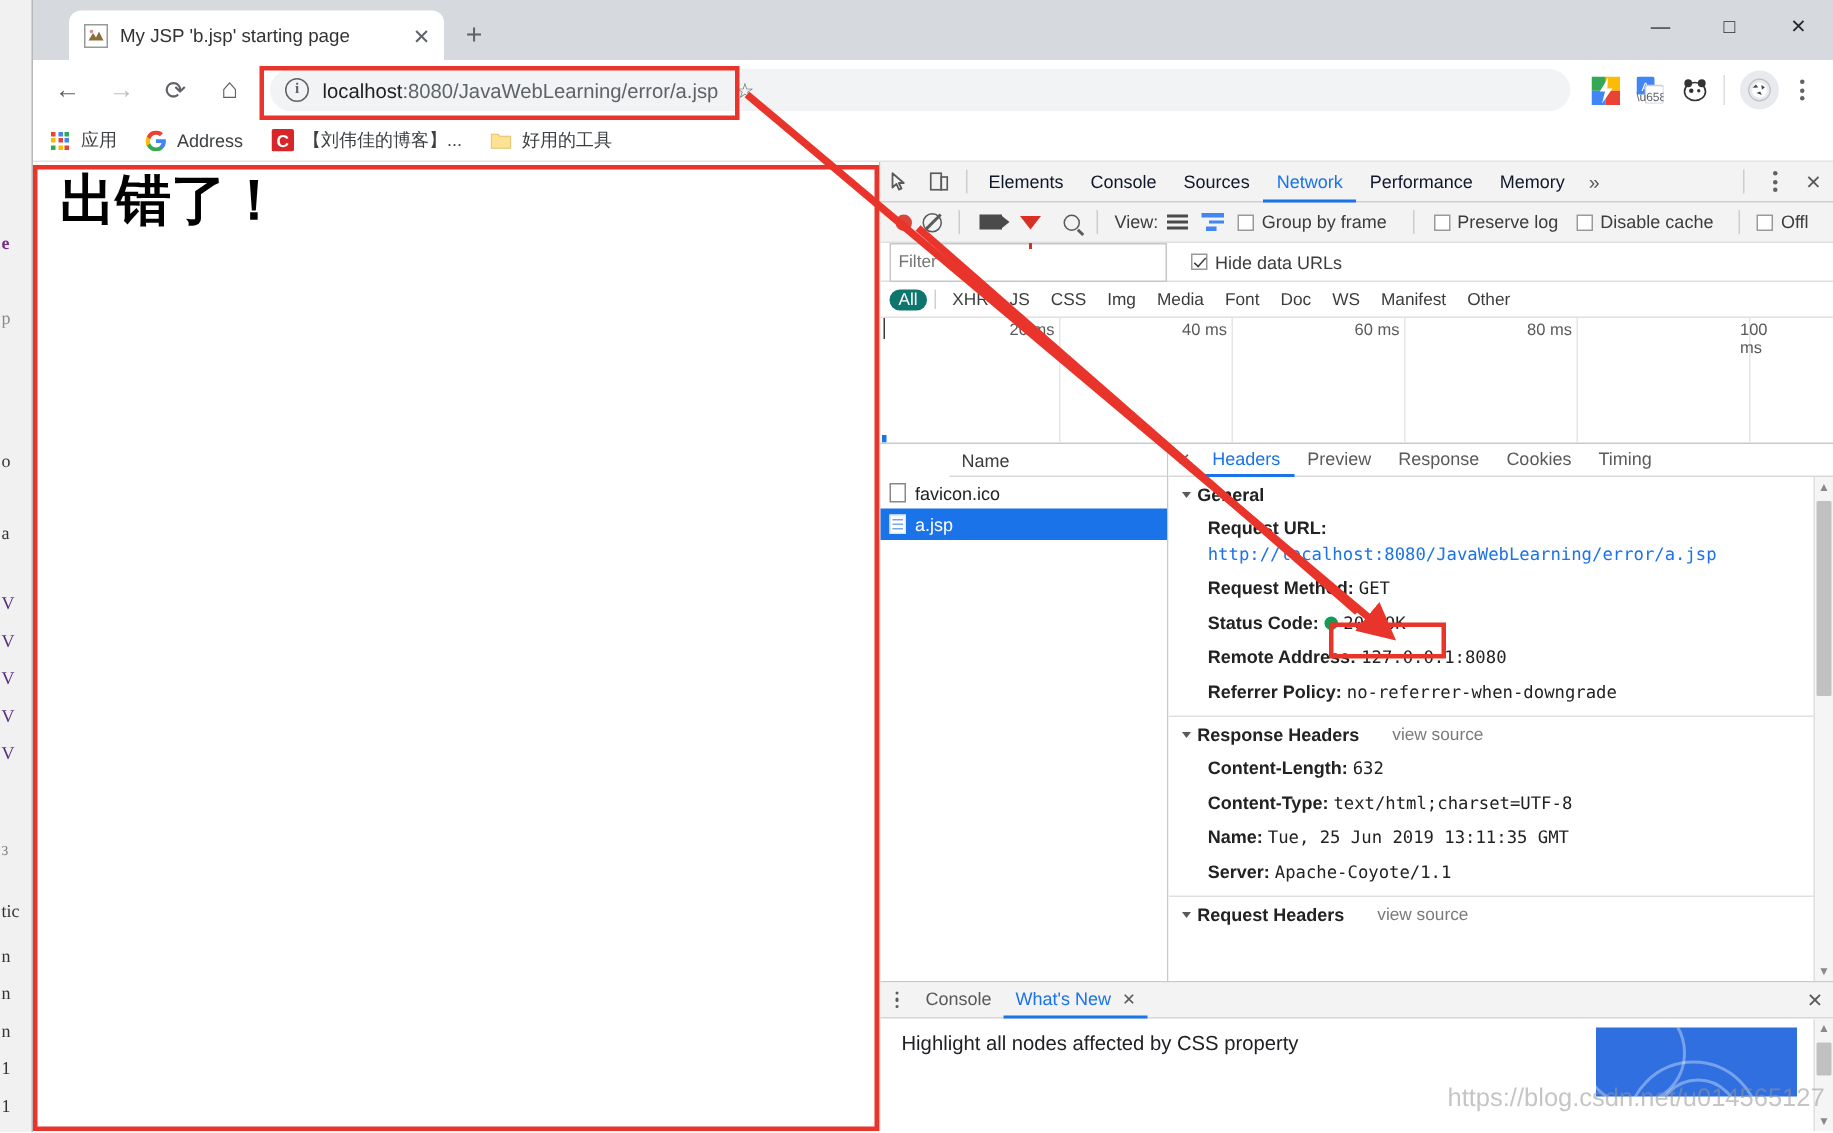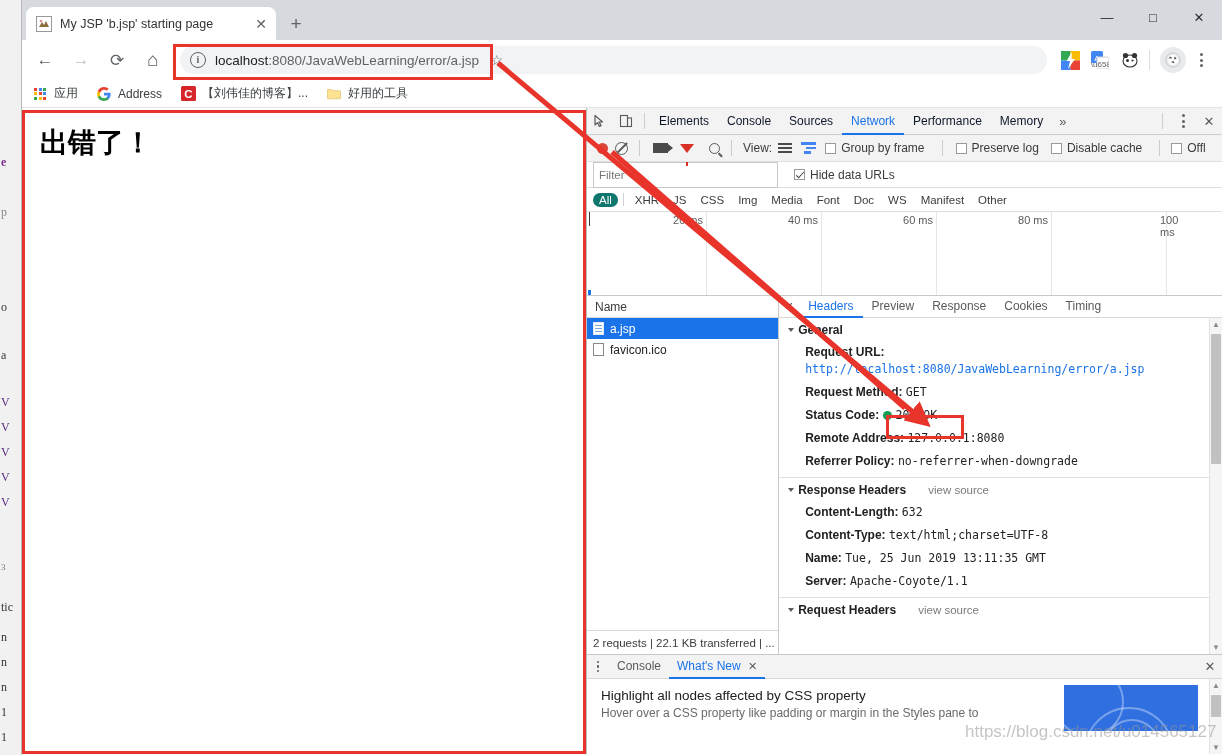--- a/index.html
+++ b/index.html
@@ -36,21 +36,21 @@
     background: #ffffff;
   }
 
   
   .tabstrip {
     position: relative; height: 40px; background: #d6dade;
     border-bottom: 0; display: flex; align-items: flex-end;
   }
   .tab {
     position: relative;
-    margin-left: 4px; height: 33px; width: 250px;
+    margin-left: 24px; height: 33px; width: 250px;
     background: #ffffff; border-radius: 8px 8px 0 0;
     display: flex; align-items: center; padding: 0 6px 0 10px;
     font-size: 12.5px; color: #3c4043;
   }
   .tab-favicon {
     width: 16px; height: 16px; flex: 0 0 16px; margin-right: 8px;
     border: 1px solid #999; background: #fff;
     display: flex; align-items: center; justify-content: center;
     font-size: 10px; line-height: 1; overflow: hidden;
   }
@@ -133,22 +133,22 @@
   .apps-grid { display: grid; grid-template-columns: repeat(3,3px);
                grid-template-rows: repeat(3,3px); gap: 1.5px; }
   .apps-grid i { width: 3px; height: 3px; display: block; }
 
   
   .content { position: relative; height: 646px; display: flex; background: #fff; }
   .page {
     width: 564px; background: #ffffff; position: relative; overflow: hidden;
   }
   .page-text {
-    font-size: 28px; font-weight: bold; color: #000;
-    margin: 16px 0 0 18px; font-family: "DejaVu Sans", sans-serif;
+    font-size: 37px; font-weight: bold; color: #000;
+    margin: 1px 0 0 18px; font-family: "DejaVu Sans", sans-serif;
   }
 
   
   .devtools {
     width: 636px; background: #ffffff; display: flex; flex-direction: column;
     border-left: 1px solid #bdbdbd; font-size: 12px; color: #3c3c3c;
   }
   .dt-tabs {
     height: 27px; display: flex; align-items: center; border-bottom: 1px solid #cdcdcd;
     background: #f3f3f3; position: relative;
@@ -213,21 +213,21 @@
     position: relative; overflow:hidden;
   }
   .tl-tick { position:absolute; top:0; bottom:0; width:1px; background:#e6e6e6;}
   .tl-label { position:absolute; top:2px; font-size:11px; color:#5a5a5a; transform: translateX(-100%); padding-right:3px;}
   .tl-left-mark { position:absolute; left:2px; top:0; width:1px; height:14px; background:#3c3c3c;}
   .tl-blue { position:absolute; left:1px; bottom:0; width:3px; height:5px; background:#1a73e8;}
 
   .dt-body { flex: 1 1 auto; display: flex; min-height: 0; }
   .reqlist { width: 203px; border-right:1px solid #c9c9c9; display:flex; flex-direction:column; background:#fff;}
   .reqlist-head { height: 22px; border-bottom:1px solid #d8d8d8; display:flex; align-items:center;
-                  padding-left:8px; font-size:12px; color:#3c3c3c;}
+                  padding-left:8px; font-size:12px; color:#3c3c3c;margin-left:46px;}
   .req { height: 21px; display:flex; align-items:center; padding-left:6px; font-size:12px; color:#222;}
   .req.selected { background:#1a73e8; color:#fff; }
   .req-ico { width:11px; height:13px; border:1px solid #888; background:#fff; margin-right:6px; flex:0 0 11px;
              position:relative;}
   .req.selected .req-ico { border-color:#dfe9fb; }
   .req-ico.doc::before{content:"";position:absolute;left:1px;top:2px;right:1px;height:1px;
                        box-shadow:0 0 0 0 #7aa7e0, 0 3px 0 0 #7aa7e0, 0 6px 0 0 #7aa7e0;background:#7aa7e0;}
   .reqlist-foot { margin-top:auto; height: 24px; border-top:1px solid #d8d8d8;
                   display:flex; align-items:center; padding-left:6px; font-size:11.5px; color:#3c3c3c;
                   white-space:nowrap; overflow:hidden;}
@@ -542,29 +542,28 @@
           <div class="tl-label" style="left:234px">40 ms</div>
           <div class="tl-label" style="left:349px">60 ms</div>
           <div class="tl-label" style="left:464px">80 ms</div>
           <div class="tl-label" style="left:604px">100 ms</div>
         </div>
 
         <div class="dt-body">
 
           <div class="reqlist">
             <div class="reqlist-head">Name</div>
+            <div class="req">
+              <span class="req-ico"></span>
+              <span>favicon.ico</span>
+            </div>
             <div class="req selected">
               <span class="req-ico doc"></span>
               <span>a.jsp</span>
             </div>
-            <div class="req">
-              <span class="req-ico"></span>
-              <span>favicon.ico</span>
-            </div>
-            <div class="reqlist-foot">2 requests | 22.1 KB transferred | ...</div>
           </div>
 
           <div class="detail">
             <div class="detail-tabs">
               <span class="dtab-close">✕</span>
               <span class="dtab active">Headers</span>
               <span class="dtab">Preview</span>
               <span class="dtab">Response</span>
               <span class="dtab">Cookies</span>
               <span class="dtab">Timing</span>
@@ -647,21 +646,20 @@
               </span>
             <span class="drw-tab">Console</span>
             <span class="drw-tab active">
               <span>What's New</span>
               <span class="drw-x">✕</span>
             </span>
             <span class="drawer-close">✕</span>
           </div>
           <div class="drawer-body">
             <div class="wn-title">Highlight all nodes affected by CSS property</div>
-            <div class="wn-sub">Hover over a CSS property like padding or margin in the Styles pane to</div>
             <div class="wn-thumb">
               <div class="ring" style="left:20px;top:22px;width:90px;height:90px;"></div>
               <div class="ring" style="left:40px;top:34px;width:56px;height:56px;"></div>
               <div class="ring" style="left:-10px;top:-18px;width:70px;height:70px;"></div>
             </div>
             <div class="vscroll" style="top:0;">
               <div class="arrow">▲</div>
               <div class="thumb" style="height:22px;"></div>
               <div class="arrow bot">▼</div>
             </div>

